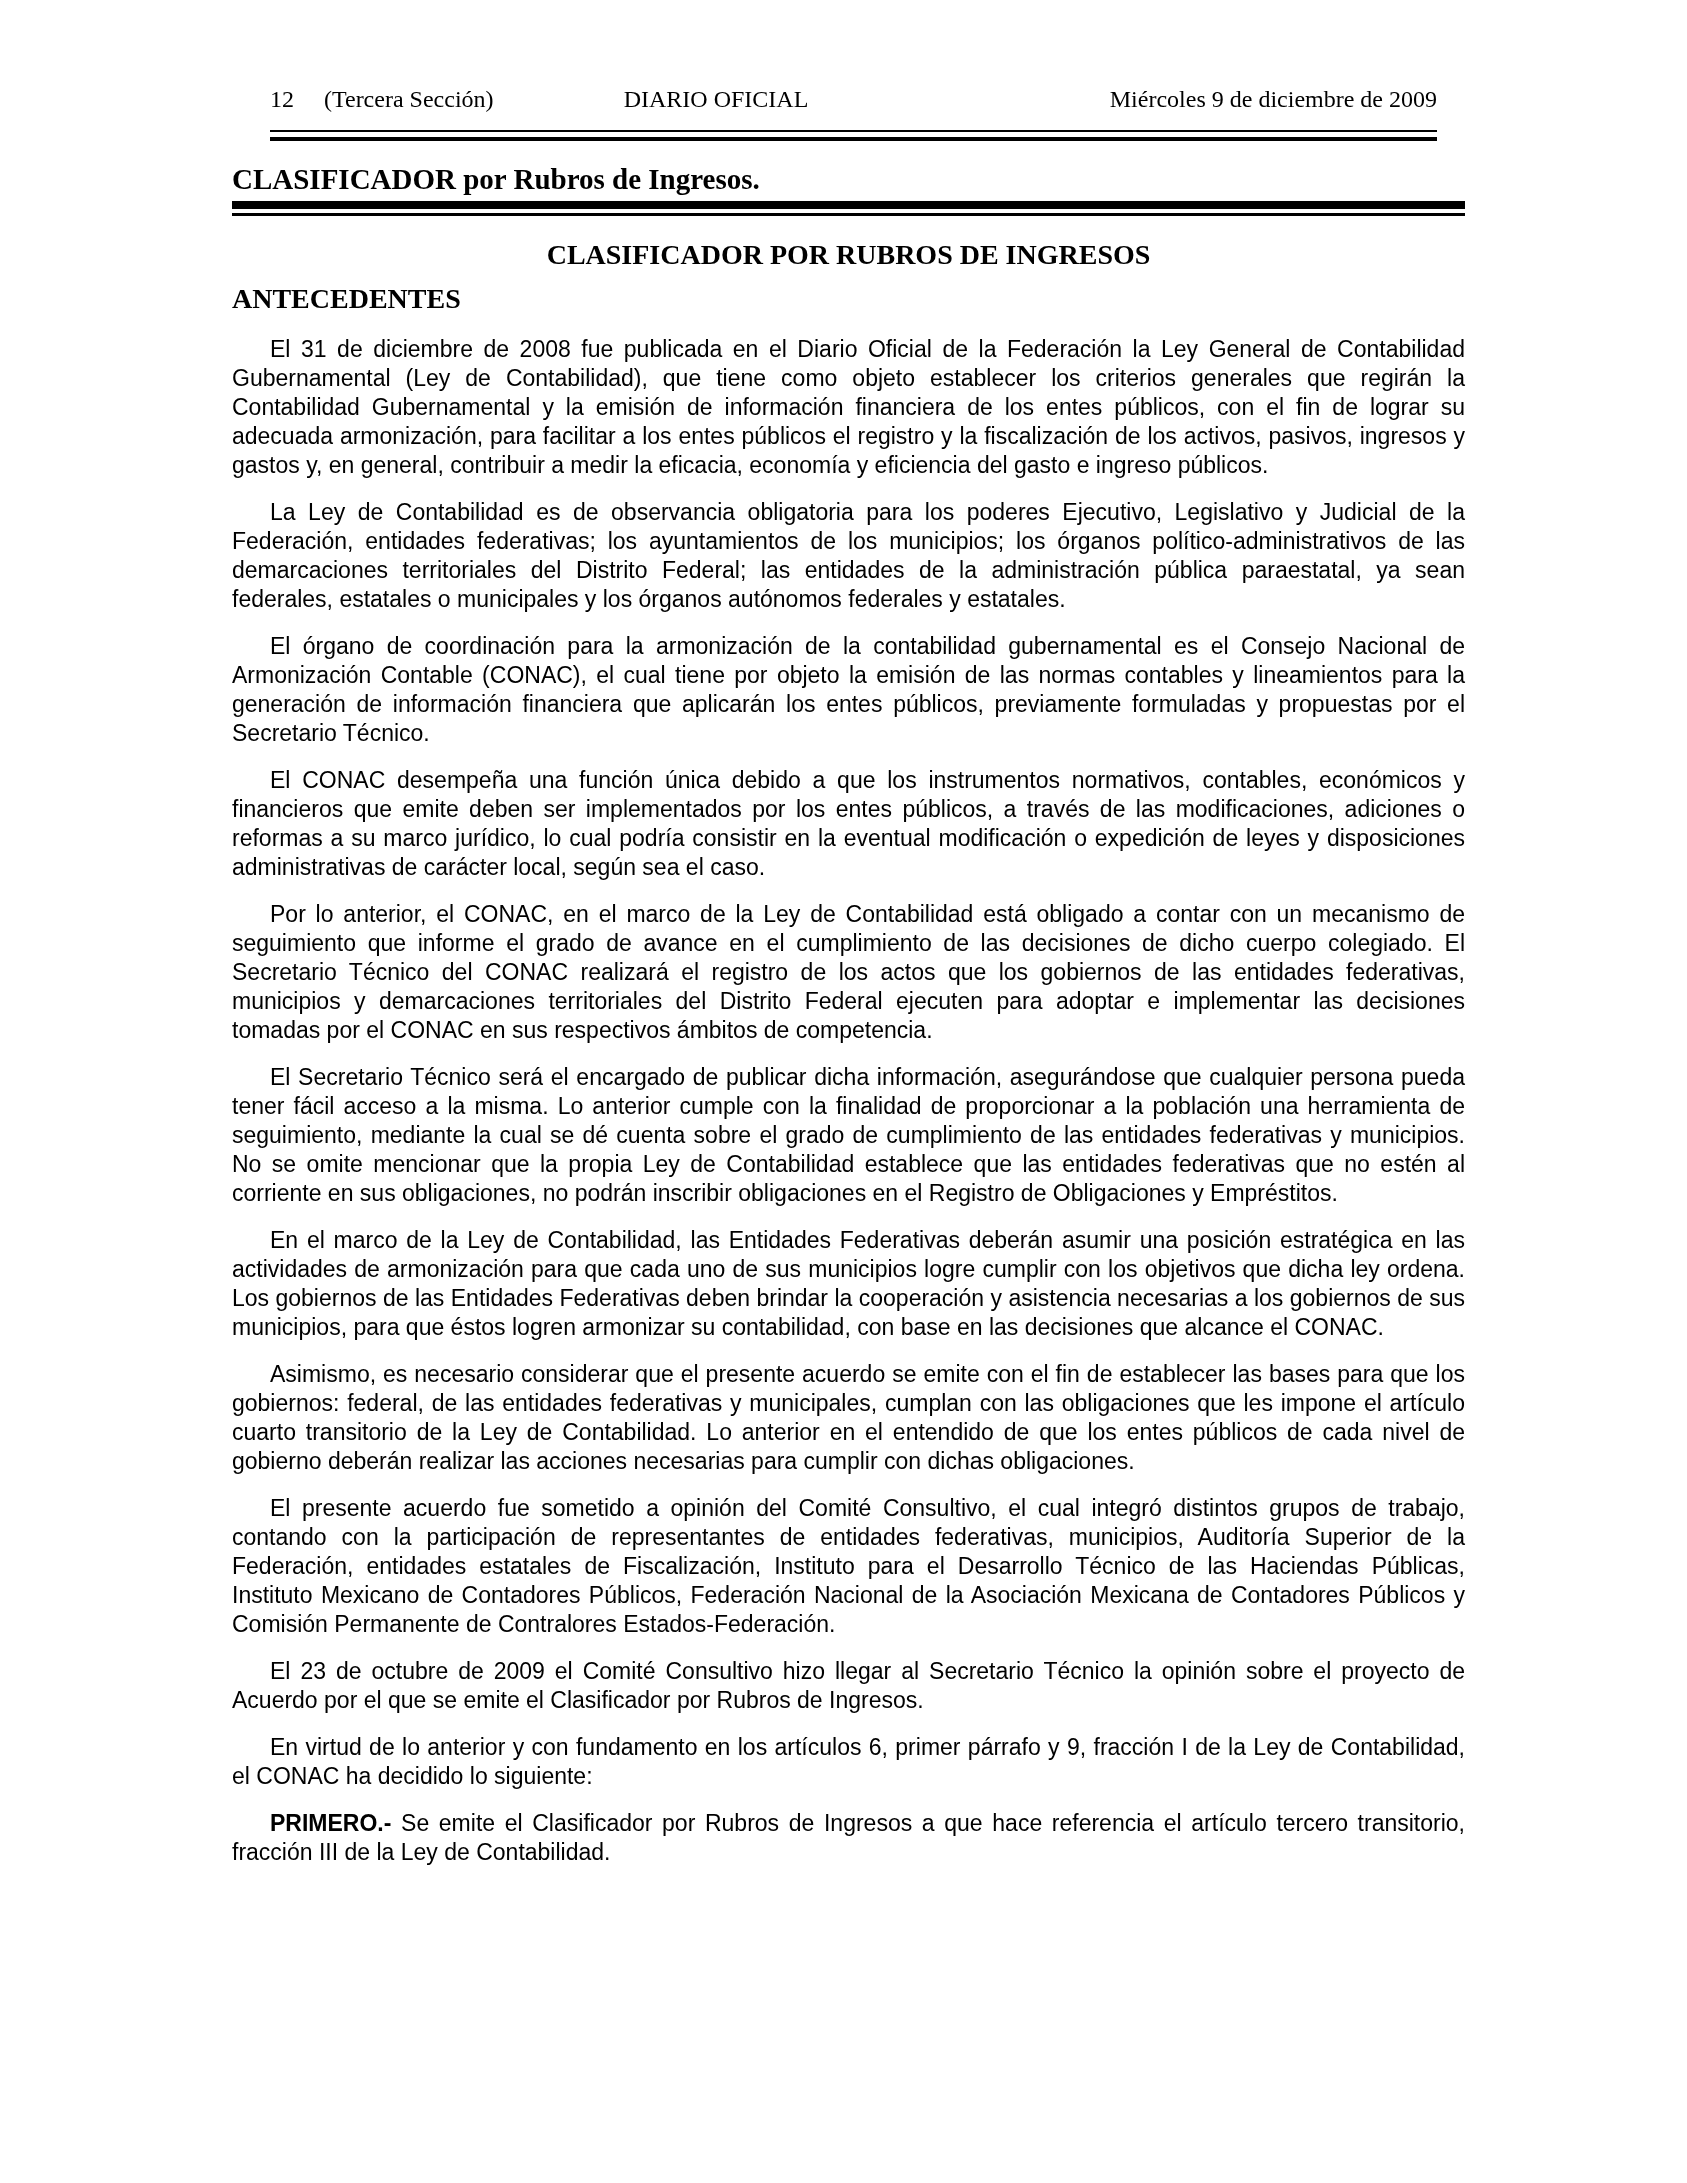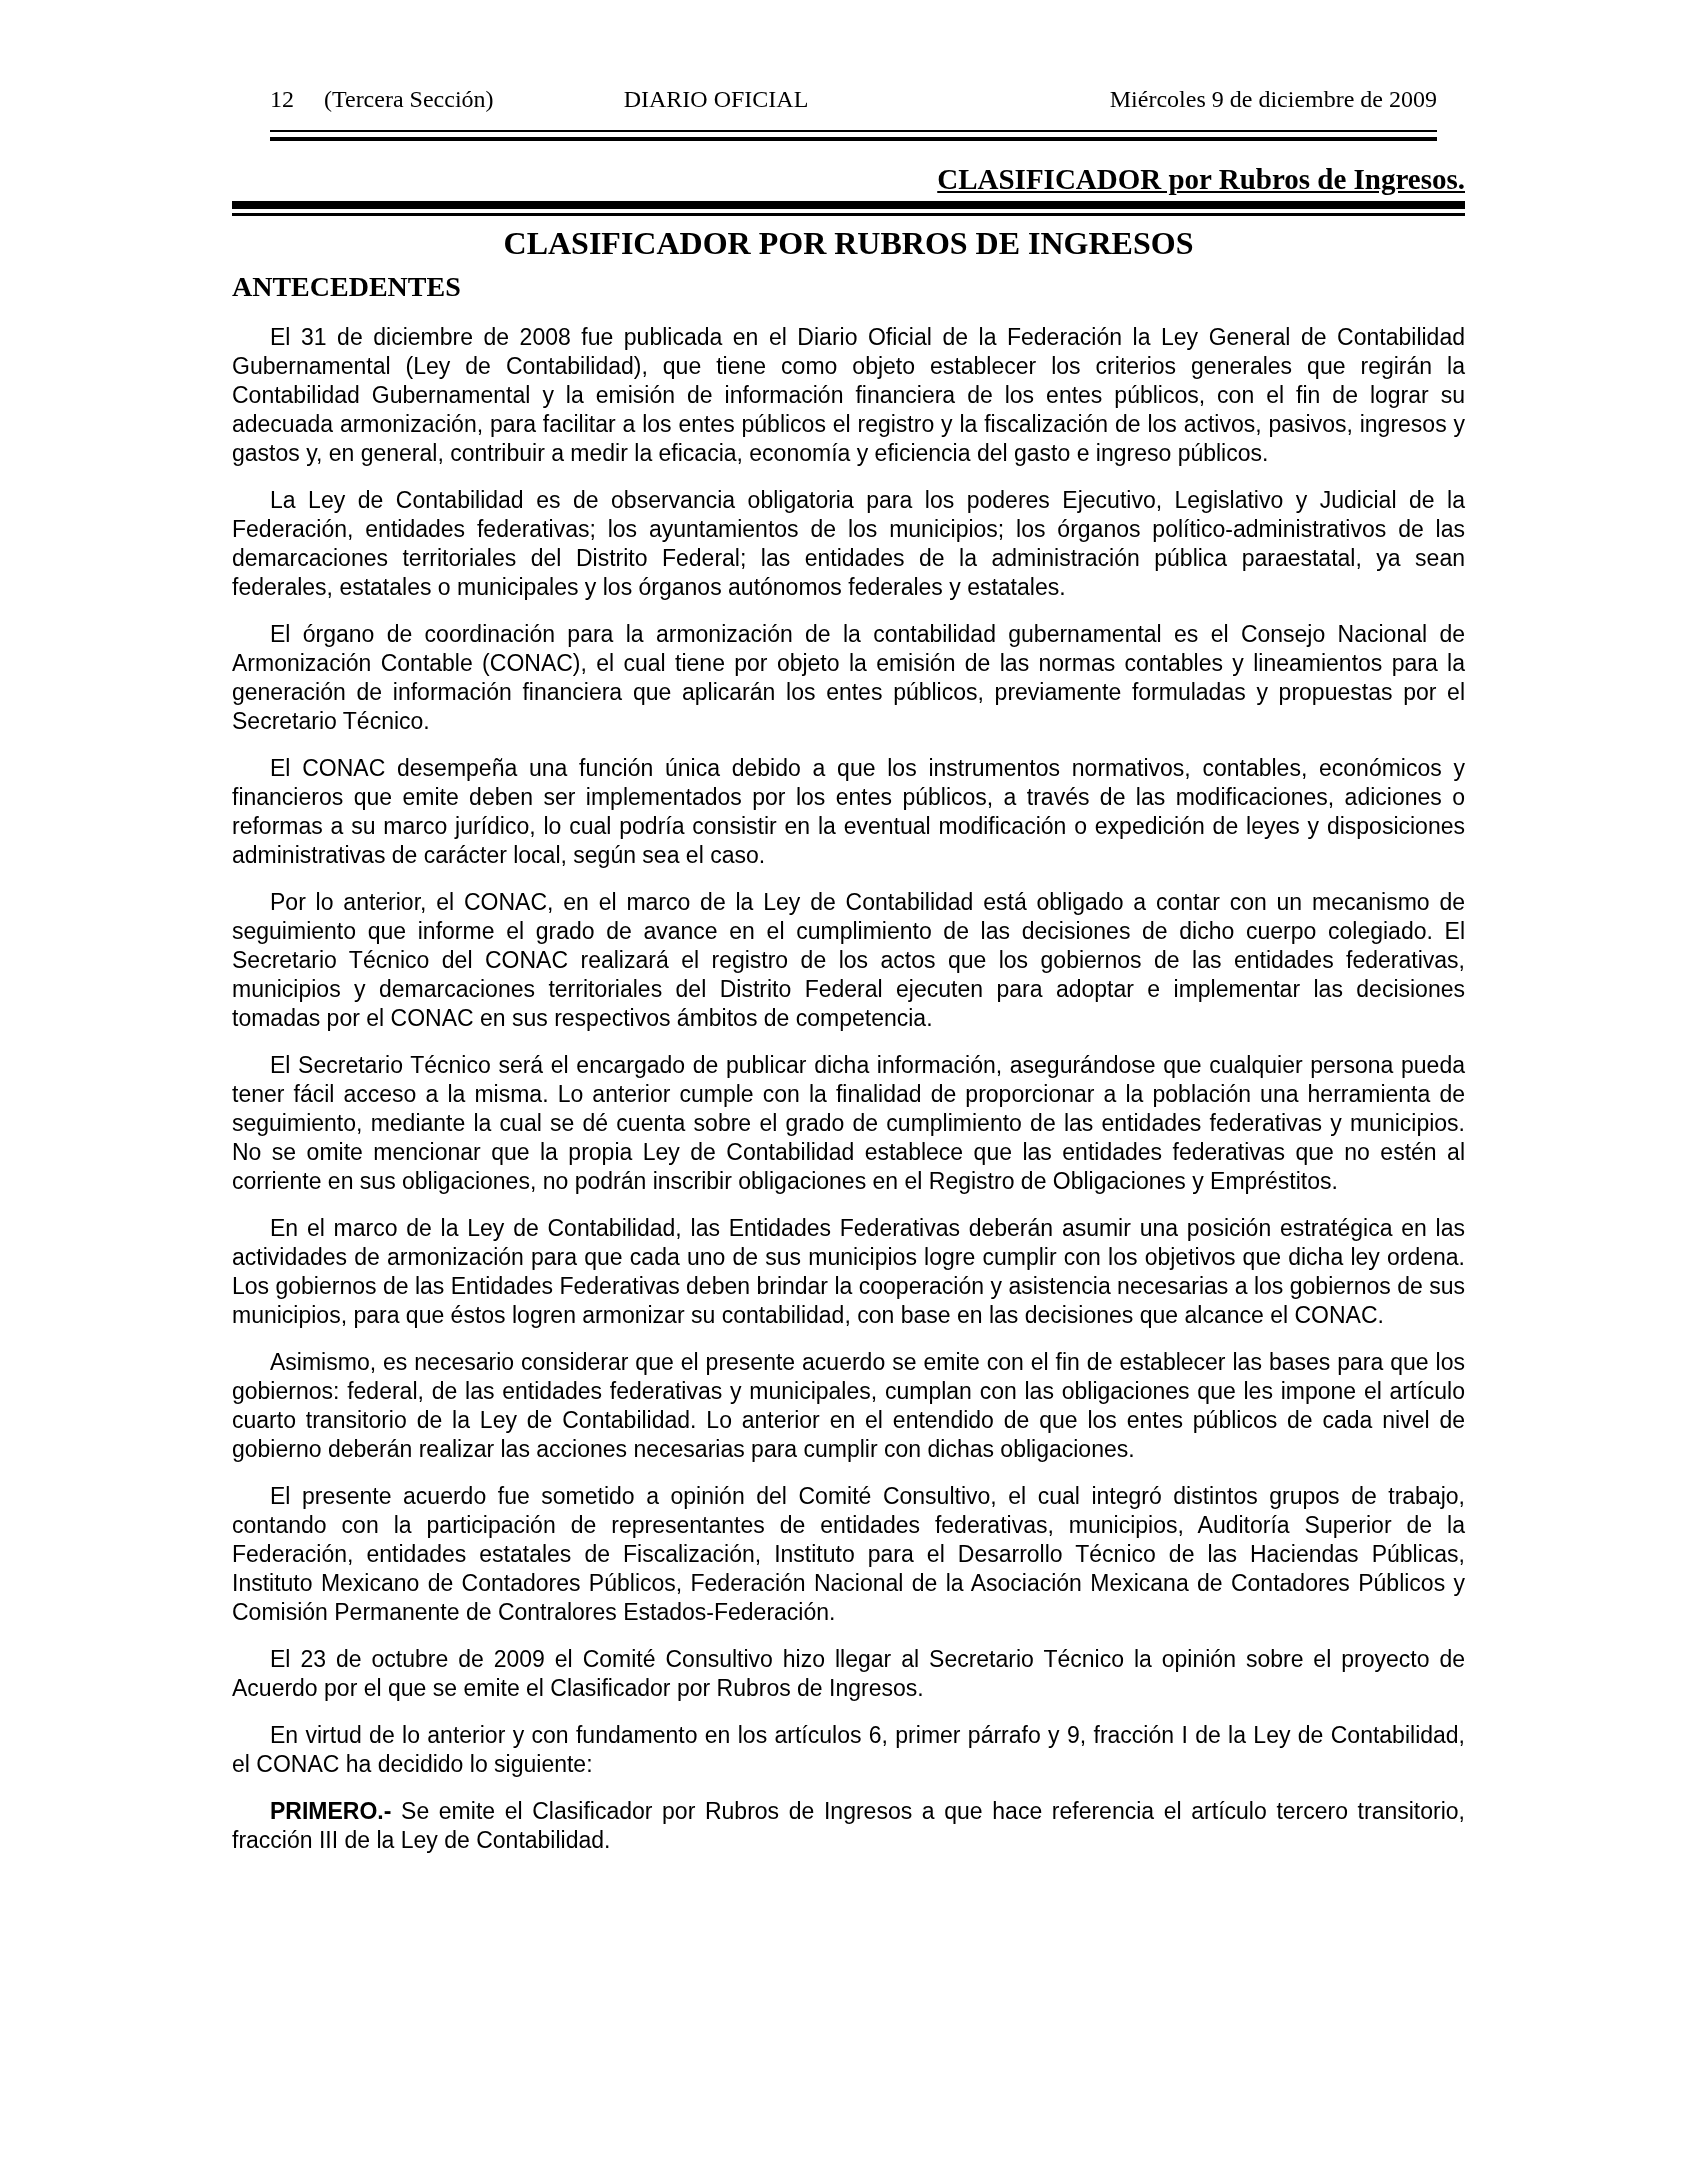--- a/index.html
+++ b/index.html
@@ -33,42 +33,41 @@
     border-bottom: 4.6px solid #000;
     height: 11.2px;
   }
   
   .banner-title {
     margin-top: 22px;
     font-family: "Liberation Serif", serif;
     font-weight: bold;
     font-size: 29px;
     line-height: 32px;
-    text-align: right;
-    text-decoration: underline;
+    text-align: left;
   }
   .rule-banner {
     margin-top: 6px;
     border-top: 8.6px solid #000;
     border-bottom: 3.3px solid #000;
     height: 15px;
   }
   .margin-note {
     margin-top: 12px;
     font-family: "Liberation Sans", sans-serif;
     font-size: 26.5px;
     line-height: 29px;
   }
   
   .doc-title {
-    margin-top: 12px;
+    margin-top: 24px;
     text-align: center;
     font-family: "Liberation Serif", serif;
     font-weight: bold;
-    font-size: 32px;
+    font-size: 28px;
     line-height: 30px;
   }
   .doc-subtitle {
     margin-top: 14.6px;
     text-align: left;
     font-family: Liberation Serif, serif;
     font-weight: bold;
     font-size: 28px;
     line-height: 30px;
   }

